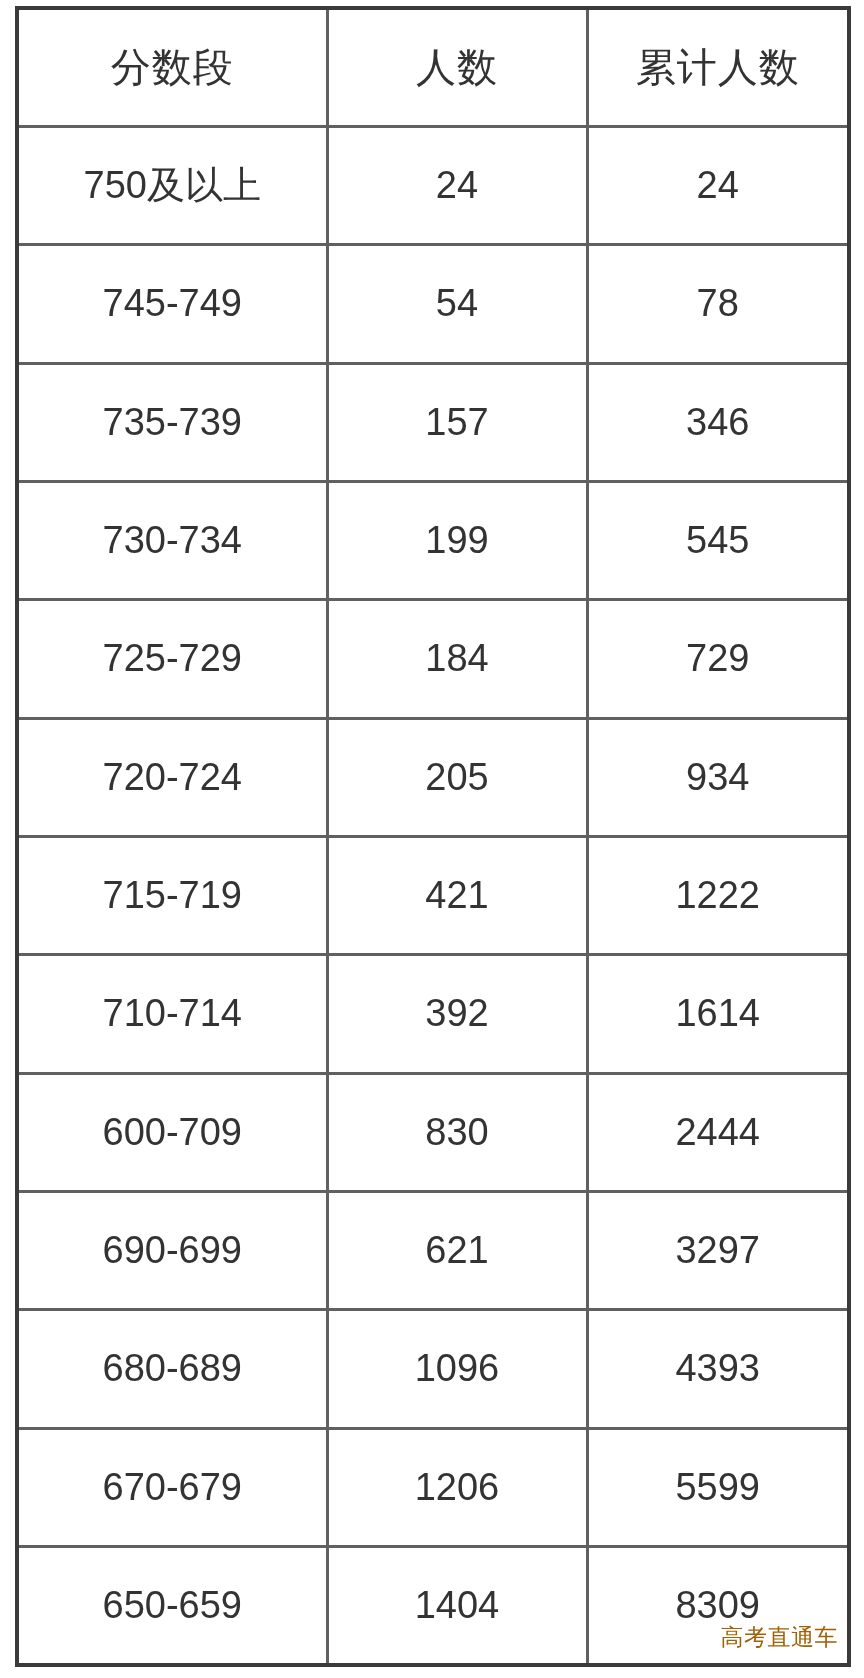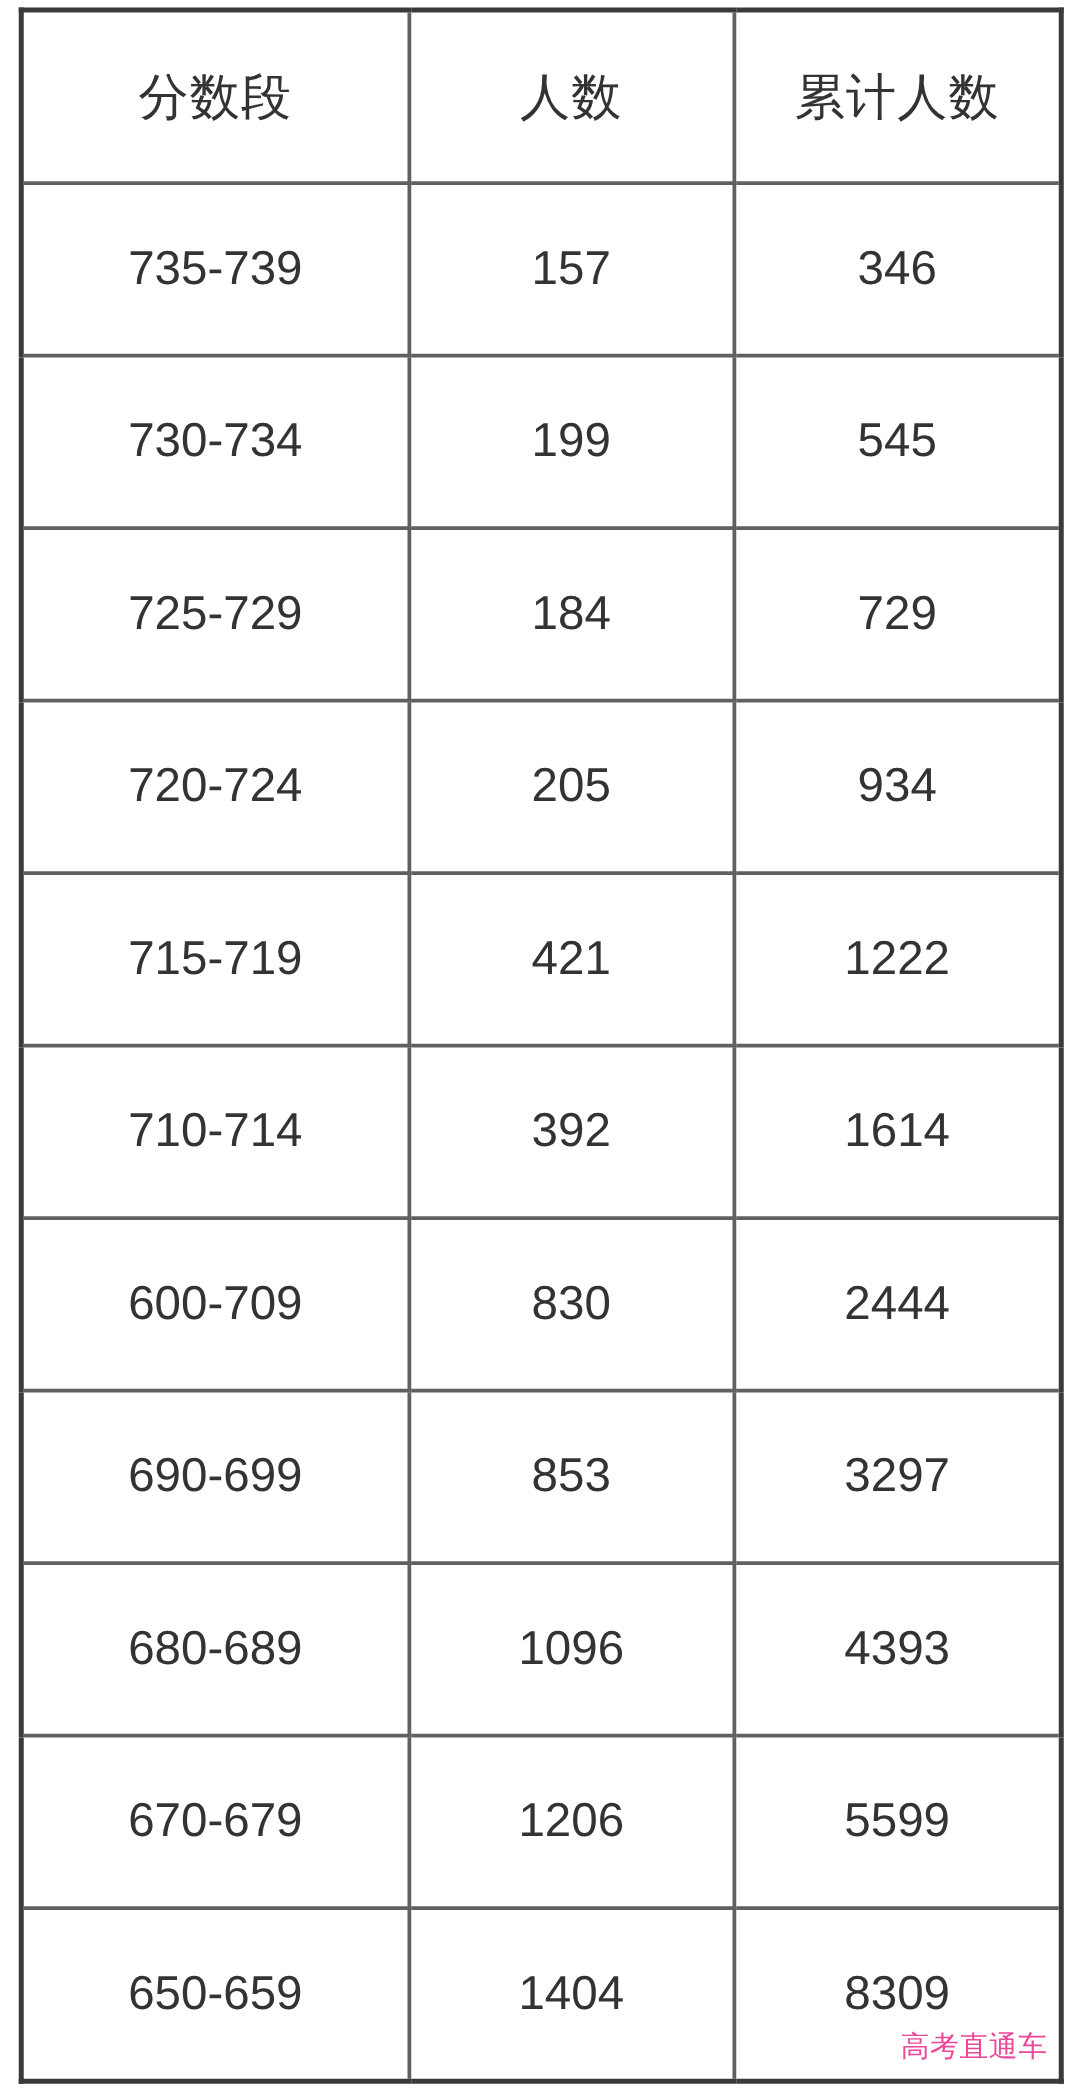--- a/index.html
+++ b/index.html
@@ -61,40 +61,50 @@
   table.score-table td {
     font-size: 38px;
   }
 
   .watermark {
     position: absolute;
     right: 26px;
     top: 1622px;
     font-size: 23px;
     letter-spacing: 0.5px;
-    color: #ec4899;
+    color: #a16207;
     white-space: nowrap;
   }
 </style>
 </head>
 <body>
 
 <div class="page">
 
   <table class="score-table">
     <colgroup>
       <col style="width:310px">
       <col style="width:260px">
       <col style="width:262px">
     </colgroup>
     <tbody>
       <tr>
         <th>分数段</th>
         <th>人数</th>
         <th>累计人数</th>
+      </tr>
+      <tr>
+        <td>750及以上</td>
+        <td>24</td>
+        <td>24</td>
+      </tr>
+      <tr>
+        <td>745-749</td>
+        <td>54</td>
+        <td>78</td>
       </tr>
       <tr>
         <td>735-739</td>
         <td>157</td>
         <td>346</td>
       </tr>
       <tr>
         <td>730-734</td>
         <td>199</td>
         <td>545</td>
@@ -119,21 +129,21 @@
         <td>392</td>
         <td>1614</td>
       </tr>
       <tr>
         <td>600-709</td>
         <td>830</td>
         <td>2444</td>
       </tr>
       <tr>
         <td>690-699</td>
-        <td>853</td>
+        <td>621</td>
         <td>3297</td>
       </tr>
       <tr>
         <td>680-689</td>
         <td>1096</td>
         <td>4393</td>
       </tr>
       <tr>
         <td>670-679</td>
         <td>1206</td>

